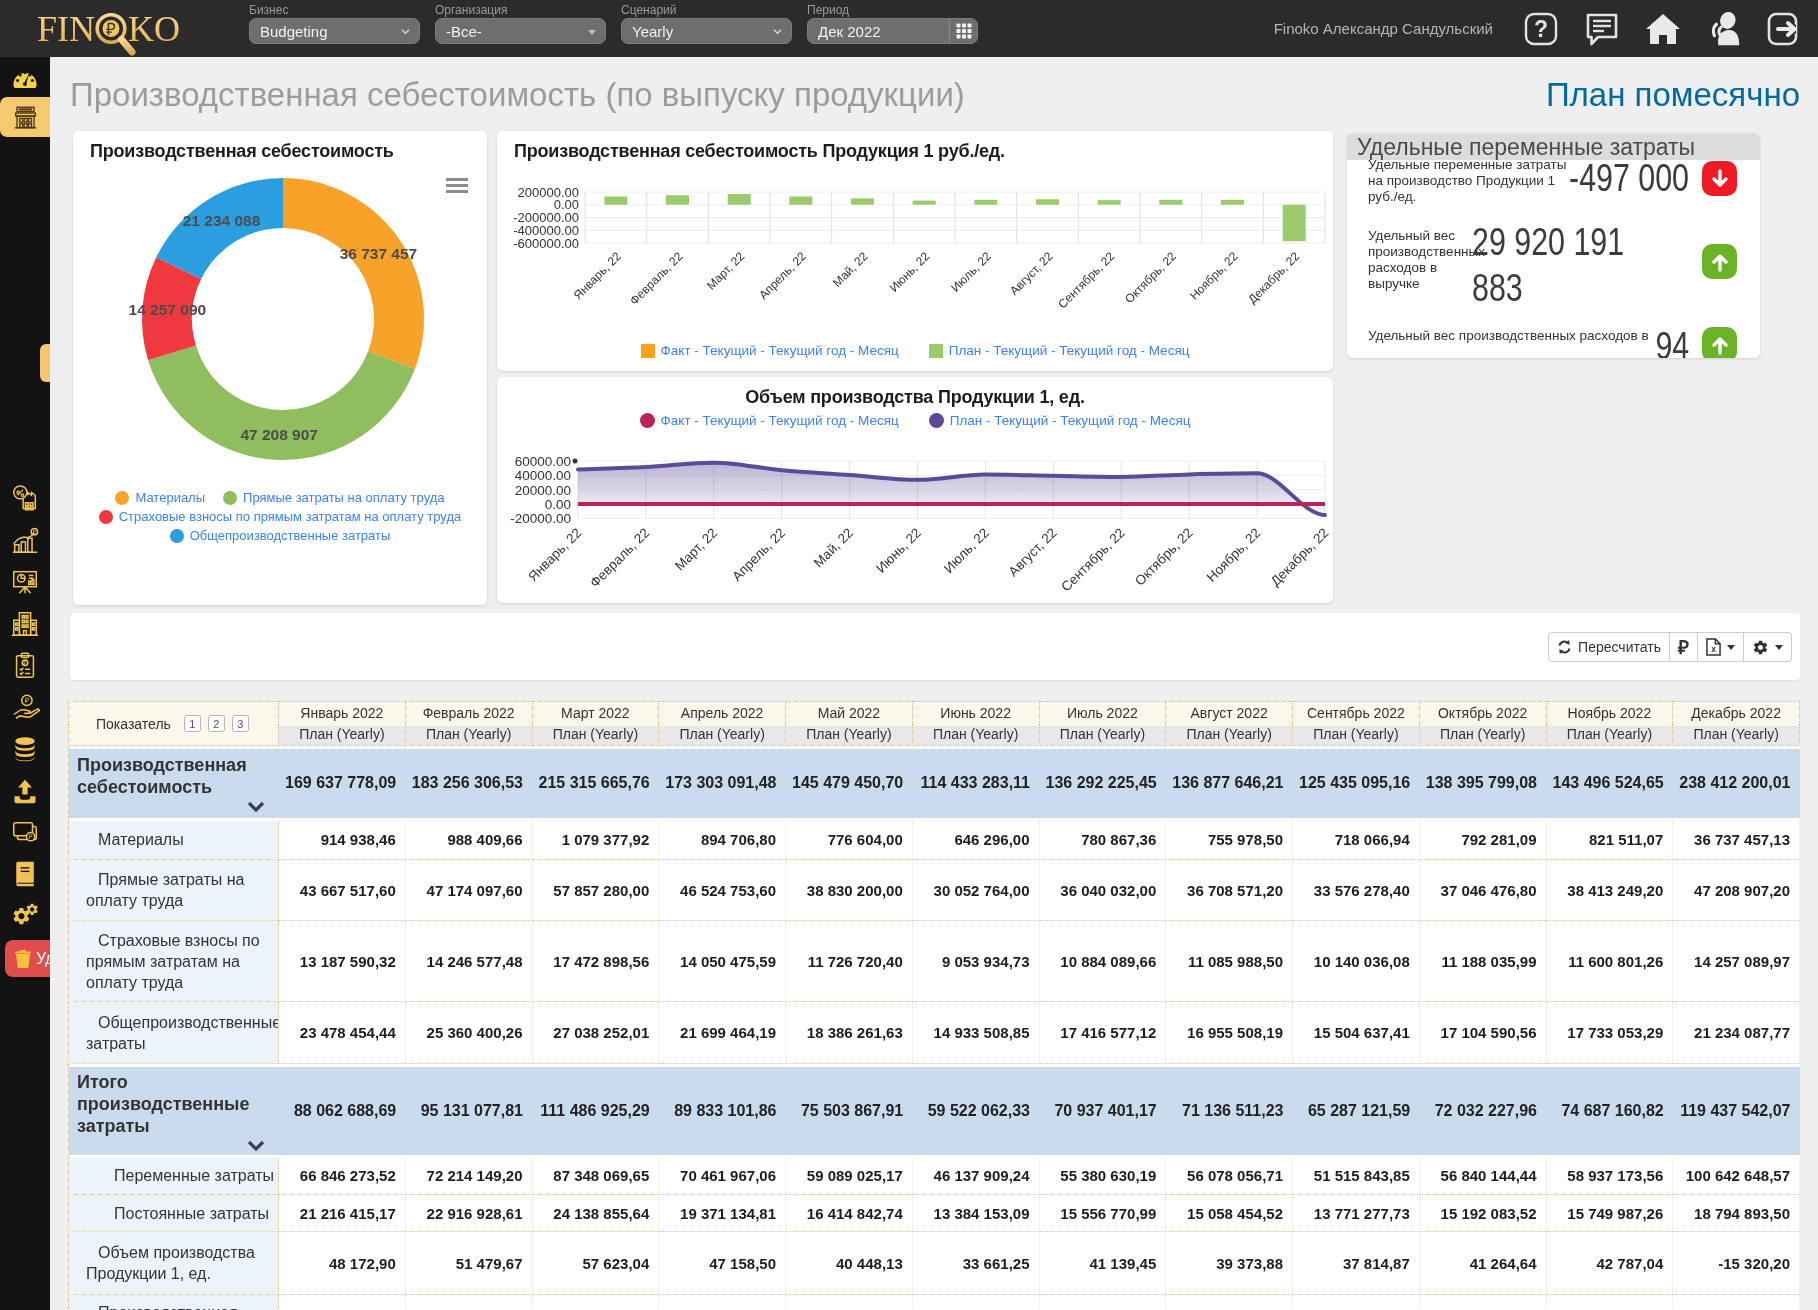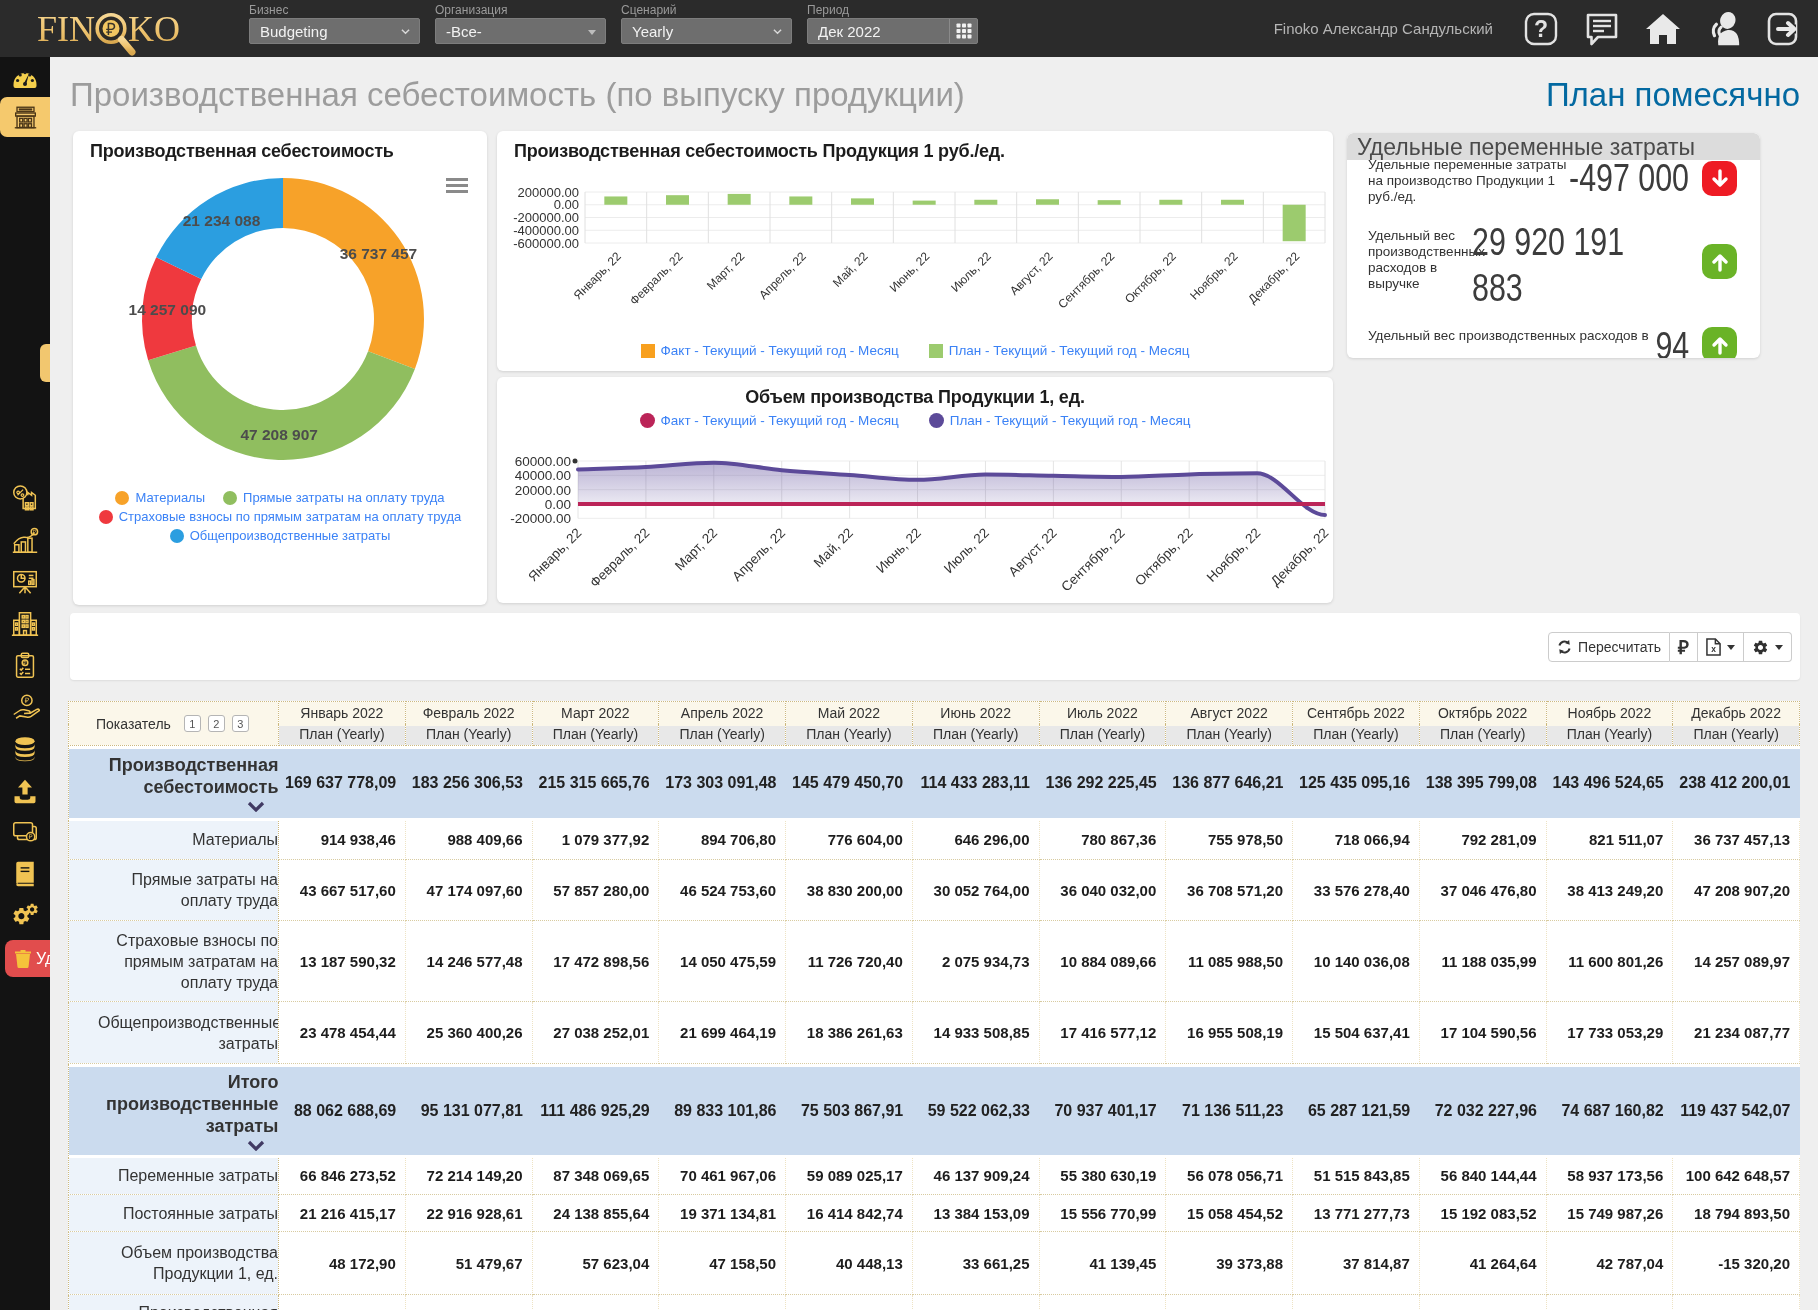--- a/index.html
+++ b/index.html
@@ -5,21 +5,21 @@
   * { margin:0; padding:0; box-sizing:border-box; }
   html,body { width:1818px; height:1310px; overflow:hidden; }
   body { font-family:"Liberation Sans", sans-serif; background:#efefef; position:relative; }
 
   
   .topbar { position:absolute; left:0; top:0; width:1818px; height:57px; background:#2b2b2b; z-index:30; }
   .logo { position:absolute; left:34px; top:7px; width:150px; height:44px; }
   .filters { position:absolute; left:249px; top:3px; display:flex; gap:15px; }
   .filter { width:171px; position:relative; }
   .filter .flabel { font-size:12px; color:#9a9a9a; height:15px; line-height:15px; }
-  .selbox { height:26px; background:#6e6e6e; border-radius:2px; color:#f2f2f2; font-size:15px; line-height:26px; padding-left:10px; position:relative; border:1px solid #7d7d7d; }
+  .selbox { height:26px; background:#6e6e6e; border-radius:7px; color:#f2f2f2; font-size:15px; line-height:26px; padding-left:10px; position:relative; border:1px solid #7d7d7d; }
   .selbox .chev { position:absolute; right:9px; top:8px; width:9px; height:9px; }
   .selbox .tri { position:absolute; right:9px; top:11px; width:0; height:0; border-left:4px solid transparent; border-right:4px solid transparent; border-top:5px solid #bdbdbd; }
   .selbox.calinput { padding-right:46px; }
   .calbtn { position:absolute; right:0; top:0; width:28px; height:24px; border-left:1px solid #8a8a8a; display:flex; align-items:center; justify-content:center; border-radius:0 4px 4px 0; }
   .user { position:absolute; right:325px; top:0; height:57px; line-height:57px; font-size:15px; color:#b5b5b5; }
   .top-icons { position:absolute; right:14px; top:0; height:57px; display:flex; align-items:center; gap:23px; }
   .tico { width:38px; height:38px; display:flex; align-items:center; justify-content:center; }
 
   
   .sidebar { position:absolute; left:0; top:57px; width:50px; height:1253px; background:#131313; z-index:20; overflow:hidden; }
@@ -87,21 +87,21 @@
   .grid th.h-plan { background:#e8e8e8; height:22px; border-top:none; box-shadow:inset 0 2px 0 #fbf7ea; }
   .h-kpi-inner { display:flex; align-items:center; justify-content:flex-start; padding-left:27px; gap:13px; }
   .lvl-btns { display:flex; gap:7px; }
   .lvl-btn { width:17px; height:17px; background:#fff; border:1px solid #b5b5b5; border-radius:3px; font-size:11px; color:#555; display:flex; align-items:center; justify-content:center; }
   .grid td { border-right:1px dotted #eee3c4; border-bottom:1px dotted #d8cba0; vertical-align:middle; }
   .grid td.lbl-cell { background:#edf3fa; border-right:1px dotted #cdb97e; border-left:1px dotted #cdb97e; }
   .grid td.val-cell { text-align:right; padding-right:9px; font-weight:700; font-size:15px; color:#1d1d1d; background:#fff; white-space:nowrap; }
   .grid tr.group td { background:#cbdbee; box-shadow:inset 0 3px 0 #fff, inset 0 -3px 0 #fff; border-right:none; border-bottom:none; }
   .grid tr.group td.val-cell { font-size:16px; color:#222; }
   .grid tr.group .lbl-txt { font-size:18px; font-weight:700; color:#333; padding-left:8px; }
-  .lbl-txt { font-size:16px; color:#333; white-space:pre-line; line-height:21px;text-align:right; }
+  .lbl-txt { font-size:16px; color:#333; white-space:pre-line; line-height:21px; }
   .lbl-txt.lv2 { padding-left:17px; text-indent:12px; }
   .lbl-txt.lv3 { padding-left:33px; text-indent:12px; }
   .chev-down { display:block; margin:3px 14px 0 auto; }
   .grid tr.group .lbl-txt { line-height:22px; }
   .grid tr.partial td { vertical-align:top; }
   .grid tr.partial .lbl-txt { padding-top:7px; }
 
   svg text { font-family:"Liberation Sans", sans-serif; }
 </style>
 </head>
@@ -731,21 +731,21 @@
           <td class="lbl-cell">
             <div class="lbl-txt lv2">Страховые взносы по
 прямым затратам на
 оплату труда</div>
           </td>
           <td class="val-cell">13 187 590,32</td>
           <td class="val-cell">14 246 577,48</td>
           <td class="val-cell">17 472 898,56</td>
           <td class="val-cell">14 050 475,59</td>
           <td class="val-cell">11 726 720,40</td>
-          <td class="val-cell">2 075 934,73</td>
+          <td class="val-cell">9 053 934,73</td>
           <td class="val-cell">10 884 089,66</td>
           <td class="val-cell">11 085 988,50</td>
           <td class="val-cell">10 140 036,08</td>
           <td class="val-cell">11 188 035,99</td>
           <td class="val-cell">11 600 801,26</td>
           <td class="val-cell">14 257 089,97</td>
         </tr>
         <tr style="height: 62px;">
           <td class="lbl-cell">
             <div class="lbl-txt lv2">Общепроизводственные

